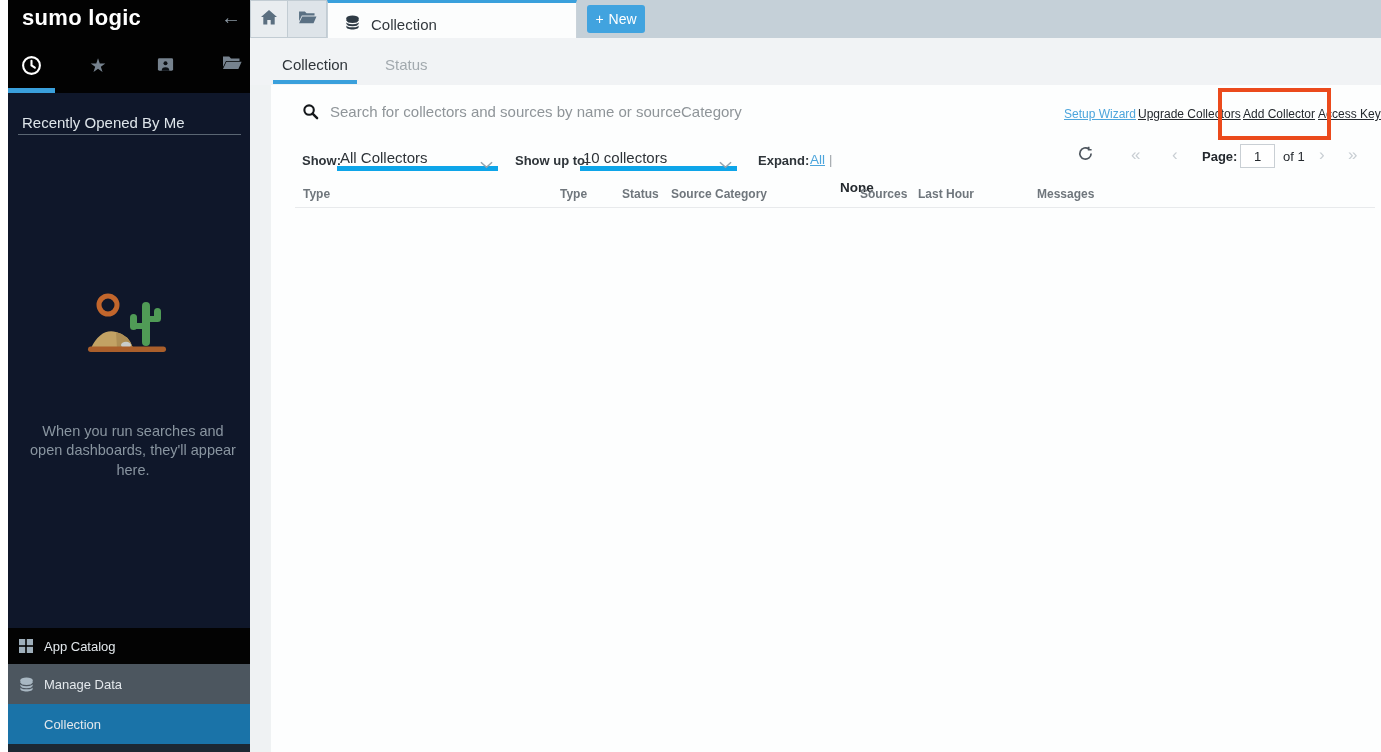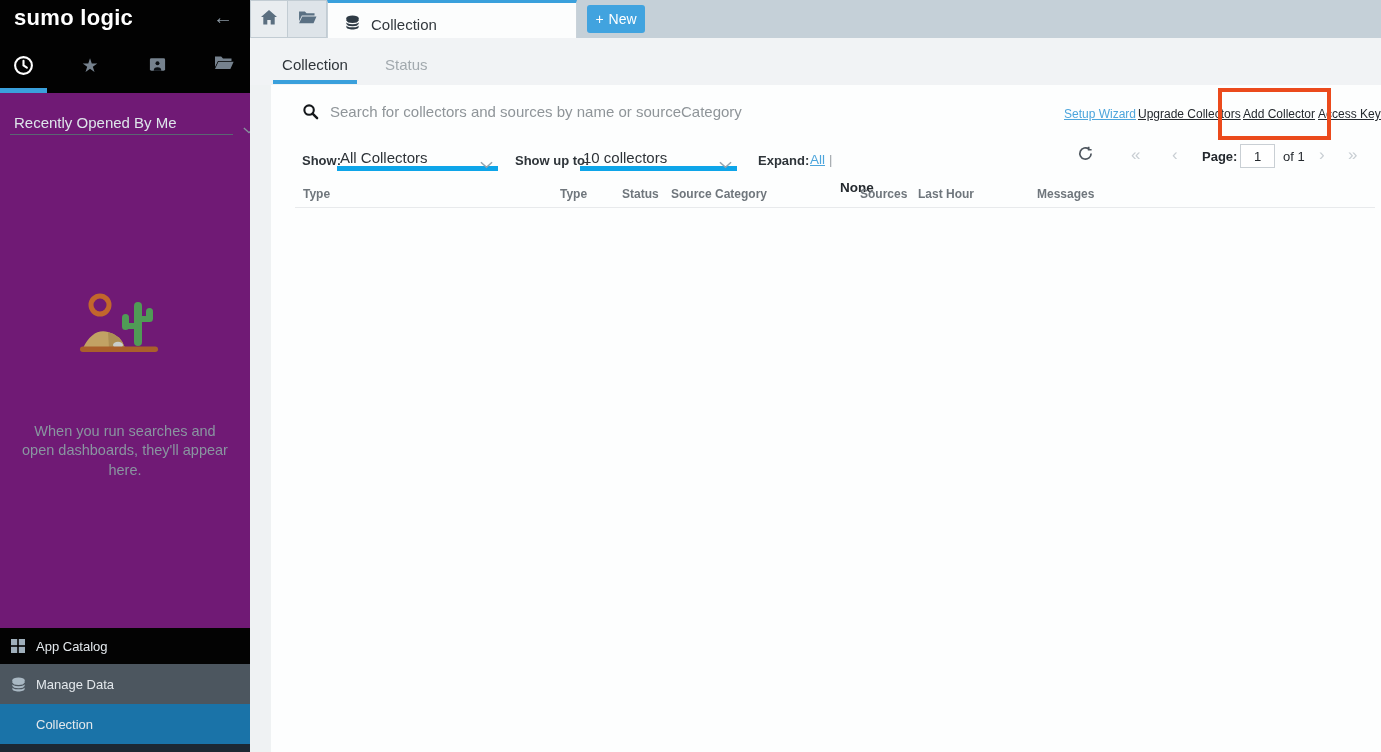--- a/index.html
+++ b/index.html
@@ -1,20 +1,20 @@
 <!DOCTYPE html>
 <html><head>
 <meta charset="utf-8">
 <style>
   * { margin:0; padding:0; box-sizing:border-box; }
   html,body { width:1381px; height:752px; overflow:hidden; }
   body { position:relative; font-family:"Liberation Sans", sans-serif; background:#fff; }
 
   
-  .sidebar { position:absolute; left:0; top:0; width:250px; height:752px; background:#701a75; }
+  .sidebar { position:absolute; left:8px; top:0; width:250px; height:752px; background:#0f172a; }
   .sb-header { position:absolute; left:0; top:0; width:250px; height:93px; background:#020202; }
   .logo { position:absolute; left:14px; top:5px; font-size:22px; font-weight:bold; color:#fff; letter-spacing:.3px; }
   .back-arrow { position:absolute; right:17px; top:6px; font-size:20px; color:#8C99A4; cursor:pointer; }
   .sb-tab { position:absolute; top:55px; width:24px; height:24px; display:flex; justify-content:center; cursor:pointer; }
   .sb-tab.t0{ left:11px; } .sb-tab.t1{ left:78px; } .sb-tab.t2{ left:145px; } .sb-tab.t3{ left:212px; }
   .star-glyph { font-size:19px; color:#76828E; line-height:22px; }
   .sb-indicator { position:absolute; left:0; top:88px; width:47px; height:5px; background:#3AA0DC; }
 
   .recent { position:absolute; left:0; top:108px; width:278px; height:28px; cursor:pointer;text-decoration:underline; }
   .recent-label { position:absolute; left:14px; top:6px; font-size:15px; color:#DEE5EA; }

